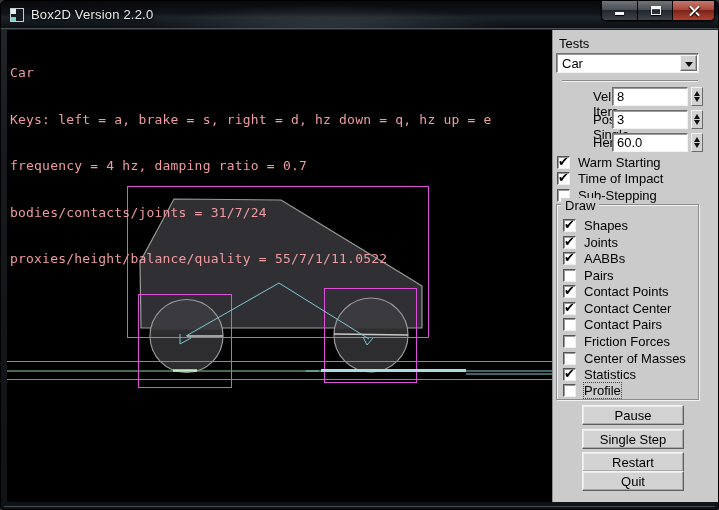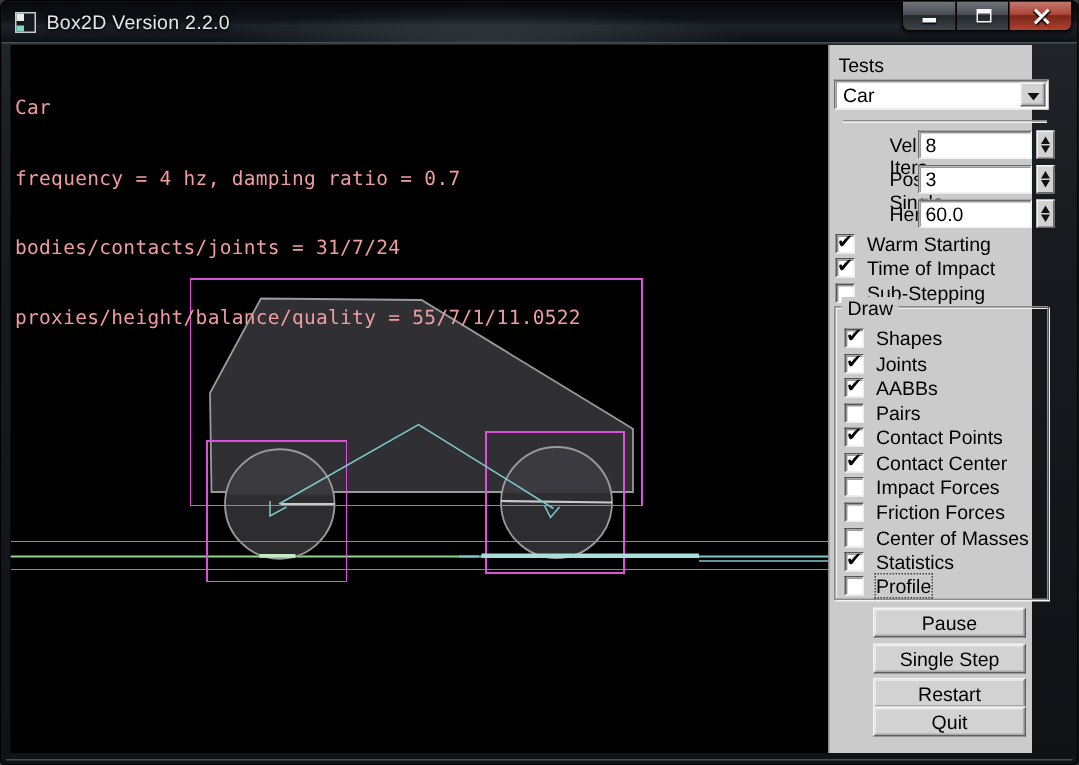--- a/index.html
+++ b/index.html
@@ -43,21 +43,21 @@
     box-shadow:0 1px 1px #000; }
   .x1 { transform:rotate(45deg); } .x2 { transform:rotate(-45deg); }
 
   
   .canvas { position:absolute; left:6px; top:29px; width:545px; height:472px; background:#000; }
   .overlay { position:absolute; left:3px; top:4px; color:#f09ca0;
     font:13px/15.5px "DejaVu Sans Mono", monospace; letter-spacing:.2px; white-space:pre; }
   .scene { position:absolute; left:0; top:0; }
 
   
-  .panel { position:absolute; left:551px; top:29px; width:136px; height:472px;
+  .panel { position:absolute; left:551px; top:29px; width:166px; height:472px;
     background:#cbcbcb; border-left:1px solid #8e8e8e; color:#000; font-size:13px; }
   .plabel { position:absolute; }
   .tests-label { left:6px; top:6px; }
 
   .combo { position:absolute; left:3px; top:23px; width:143px; height:20px; background:#fff;
     border:1px solid; border-color:#6e6e6e #f2f2f2 #f2f2f2 #6e6e6e; box-shadow:inset 1px 1px 0 #9a9a9a; }
   .combo-text { position:absolute; left:5px; top:2px; }
   .combo-btn { position:absolute; right:1px; top:1px; width:17px; height:16px; background:#d2d2d2;
     border:1px solid; border-color:#f4f4f4 #6a6a6a #6a6a6a #f4f4f4; box-shadow:inset -1px -1px 0 #a8a8a8; }
   .tri-down { position:absolute; left:4px; top:6px; width:0; height:0;
@@ -156,20 +156,21 @@
       <line x1="166" y1="340.5" x2="190" y2="340.5" stroke="#c4ecc4" stroke-width="2.5"></line>
       <line x1="314" y1="340.5" x2="459" y2="340.5" stroke="#a9dede" stroke-width="3"></line>
 
       <polyline points="179,306 272,253 362,309" fill="none" stroke="#7cc9cf" stroke-width="1"></polyline>
       <polyline points="173,304 173,314 184,308" fill="none" stroke="#7cc9cf" stroke-width="1"></polyline>
       <polyline points="356,307 360,315 366,308" fill="none" stroke="#7cc9cf" stroke-width="1"></polyline>
     </svg>
 
     <div class="overlay">
       <div>Car</div>
+      <div>Keys: left = a, brake = s, right = d, hz down = q, hz up = e</div>
       <div>frequency = 4 hz, damping ratio = 0.7</div>
       <div>bodies/contacts/joints = 31/7/24</div>
       <div>proxies/height/balance/quality = 55/7/1/11.0522</div>
     </div>
   </div>
 
   <div class="panel">
 
     <div class="plabel tests-label">Tests</div>
 
@@ -262,21 +263,21 @@
     <div class="cb-row in-group" style="top:272px">
       <span class="cb-box">
           <span class="cb-mark">✔</span>
         </span>
       <span class="cb-text">Contact Center</span>
     </div>
     <div class="cb-row in-group" style="top:288px">
       <span class="cb-box">
           <span class="cb-mark"></span>
         </span>
-      <span class="cb-text">Impact Forces</span>
+      <span class="cb-text">Contact Pairs</span>
     </div>
     <div class="cb-row in-group" style="top:305px">
       <span class="cb-box">
           <span class="cb-mark"></span>
         </span>
       <span class="cb-text">Friction Forces</span>
     </div>
     <div class="cb-row in-group" style="top:322px">
       <span class="cb-box">
           <span class="cb-mark"></span>

